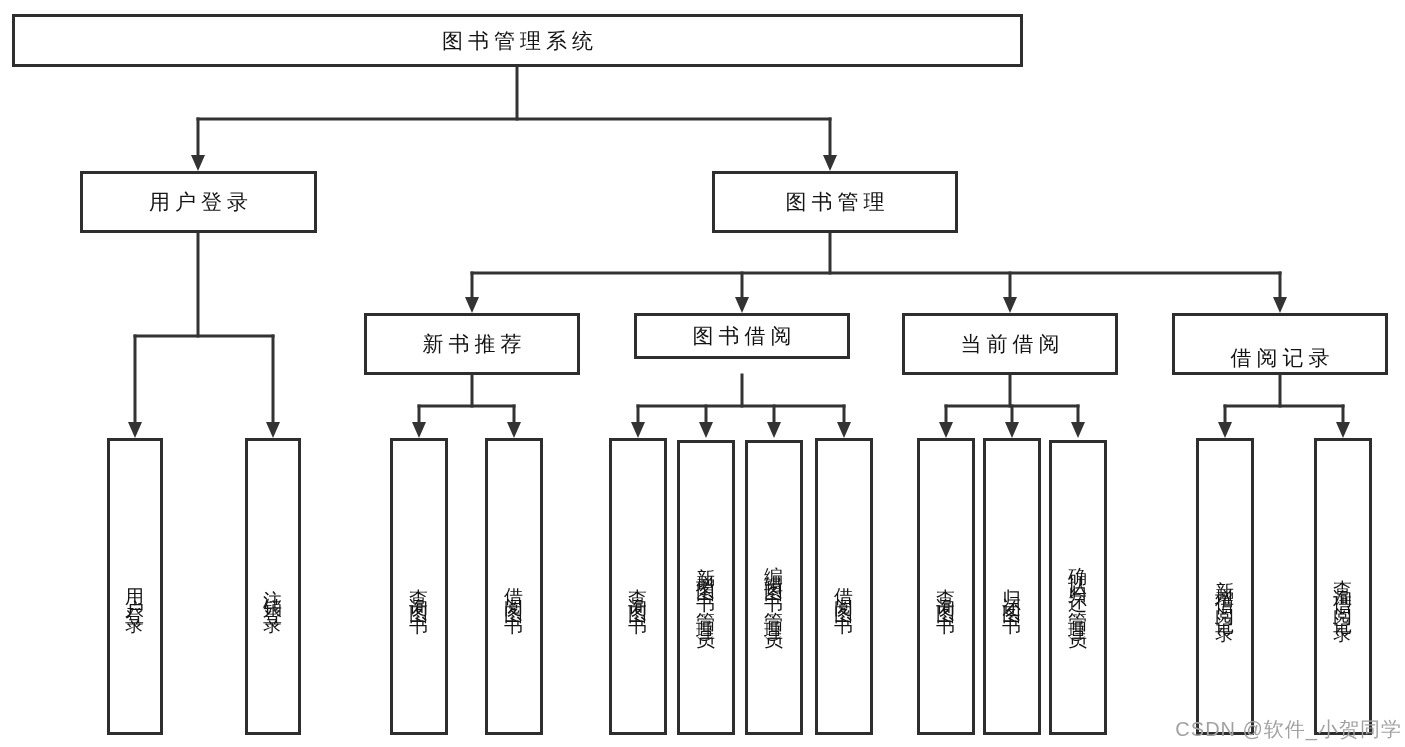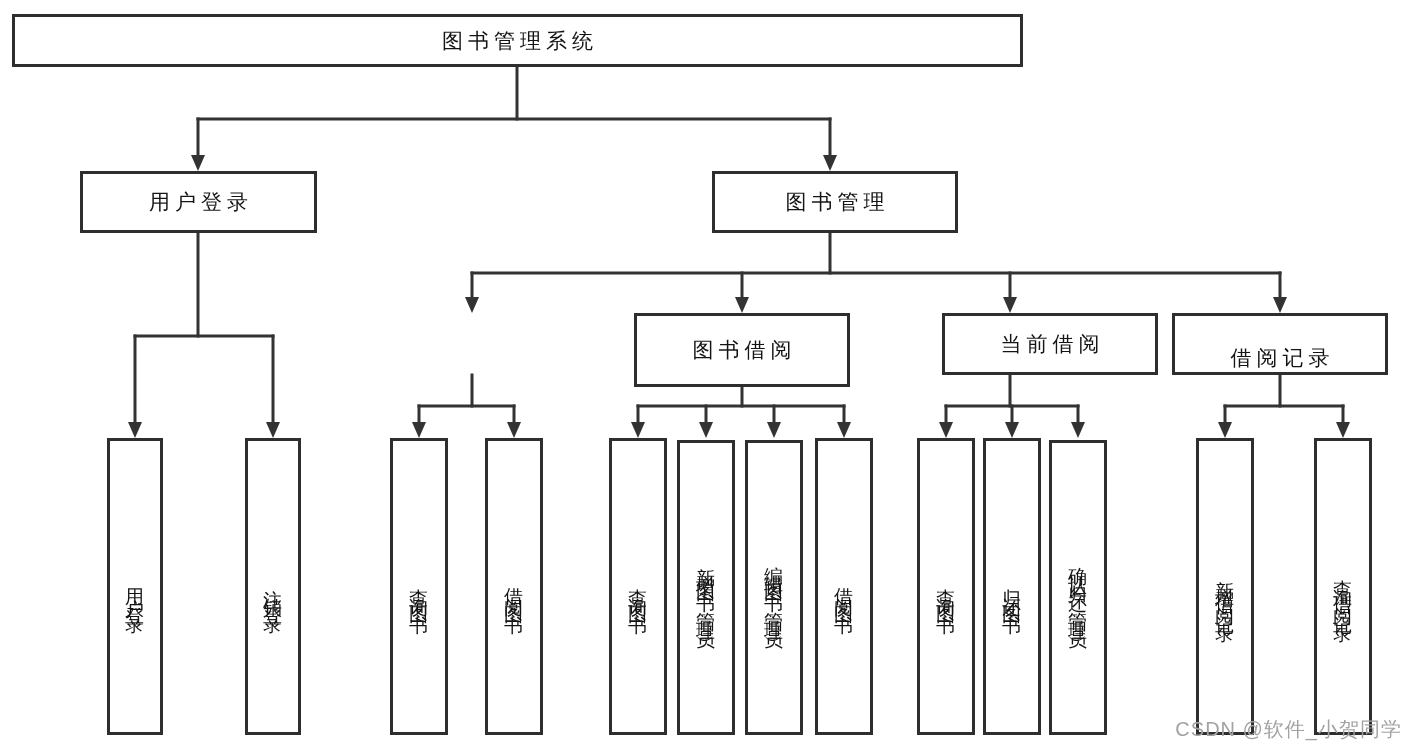--- a/index.html
+++ b/index.html
@@ -135,24 +135,27 @@
     <span>图书管理系统</span>
   </div>
 
   <div class="node h" style="left:80px; top:171px; width:237px; height:62px;">
     <span>用户登录</span>
   </div>
   <div class="node h" style="left:712px; top:171px; width:246px; height:62px;">
     <span>图书管理</span>
   </div>
 
-  <div class="node h" style="left:634px; top:313px; width:216px; height:74px;">
+  <div class="node h" style="left:364px; top:313px; width:216px; height:62px;">
+    <span>新书推荐</span>
+  </div>
+  <div class="node h" style="left:634px; top:313px; width:216px; height:46px;">
     <span>图书借阅</span>
   </div>
-  <div class="node h" style="left:902px; top:313px; width:216px; height:62px;margin-left:40px;">
+  <div class="node h" style="left:902px; top:313px; width:216px; height:62px;">
     <span>当前借阅</span>
   </div>
   <div class="node h" style="left:1172px; top:313px; width:216px; height:62px;align-items:flex-end;">
     <span>借阅记录</span>
   </div>
 
   <div class="node v" style="left:107px; top:438px; width:56px; height:297px;">
     <span>用户登录</span>
   </div>
   <div class="node v" style="left:245px; top:438px; width:56px; height:297px;">

